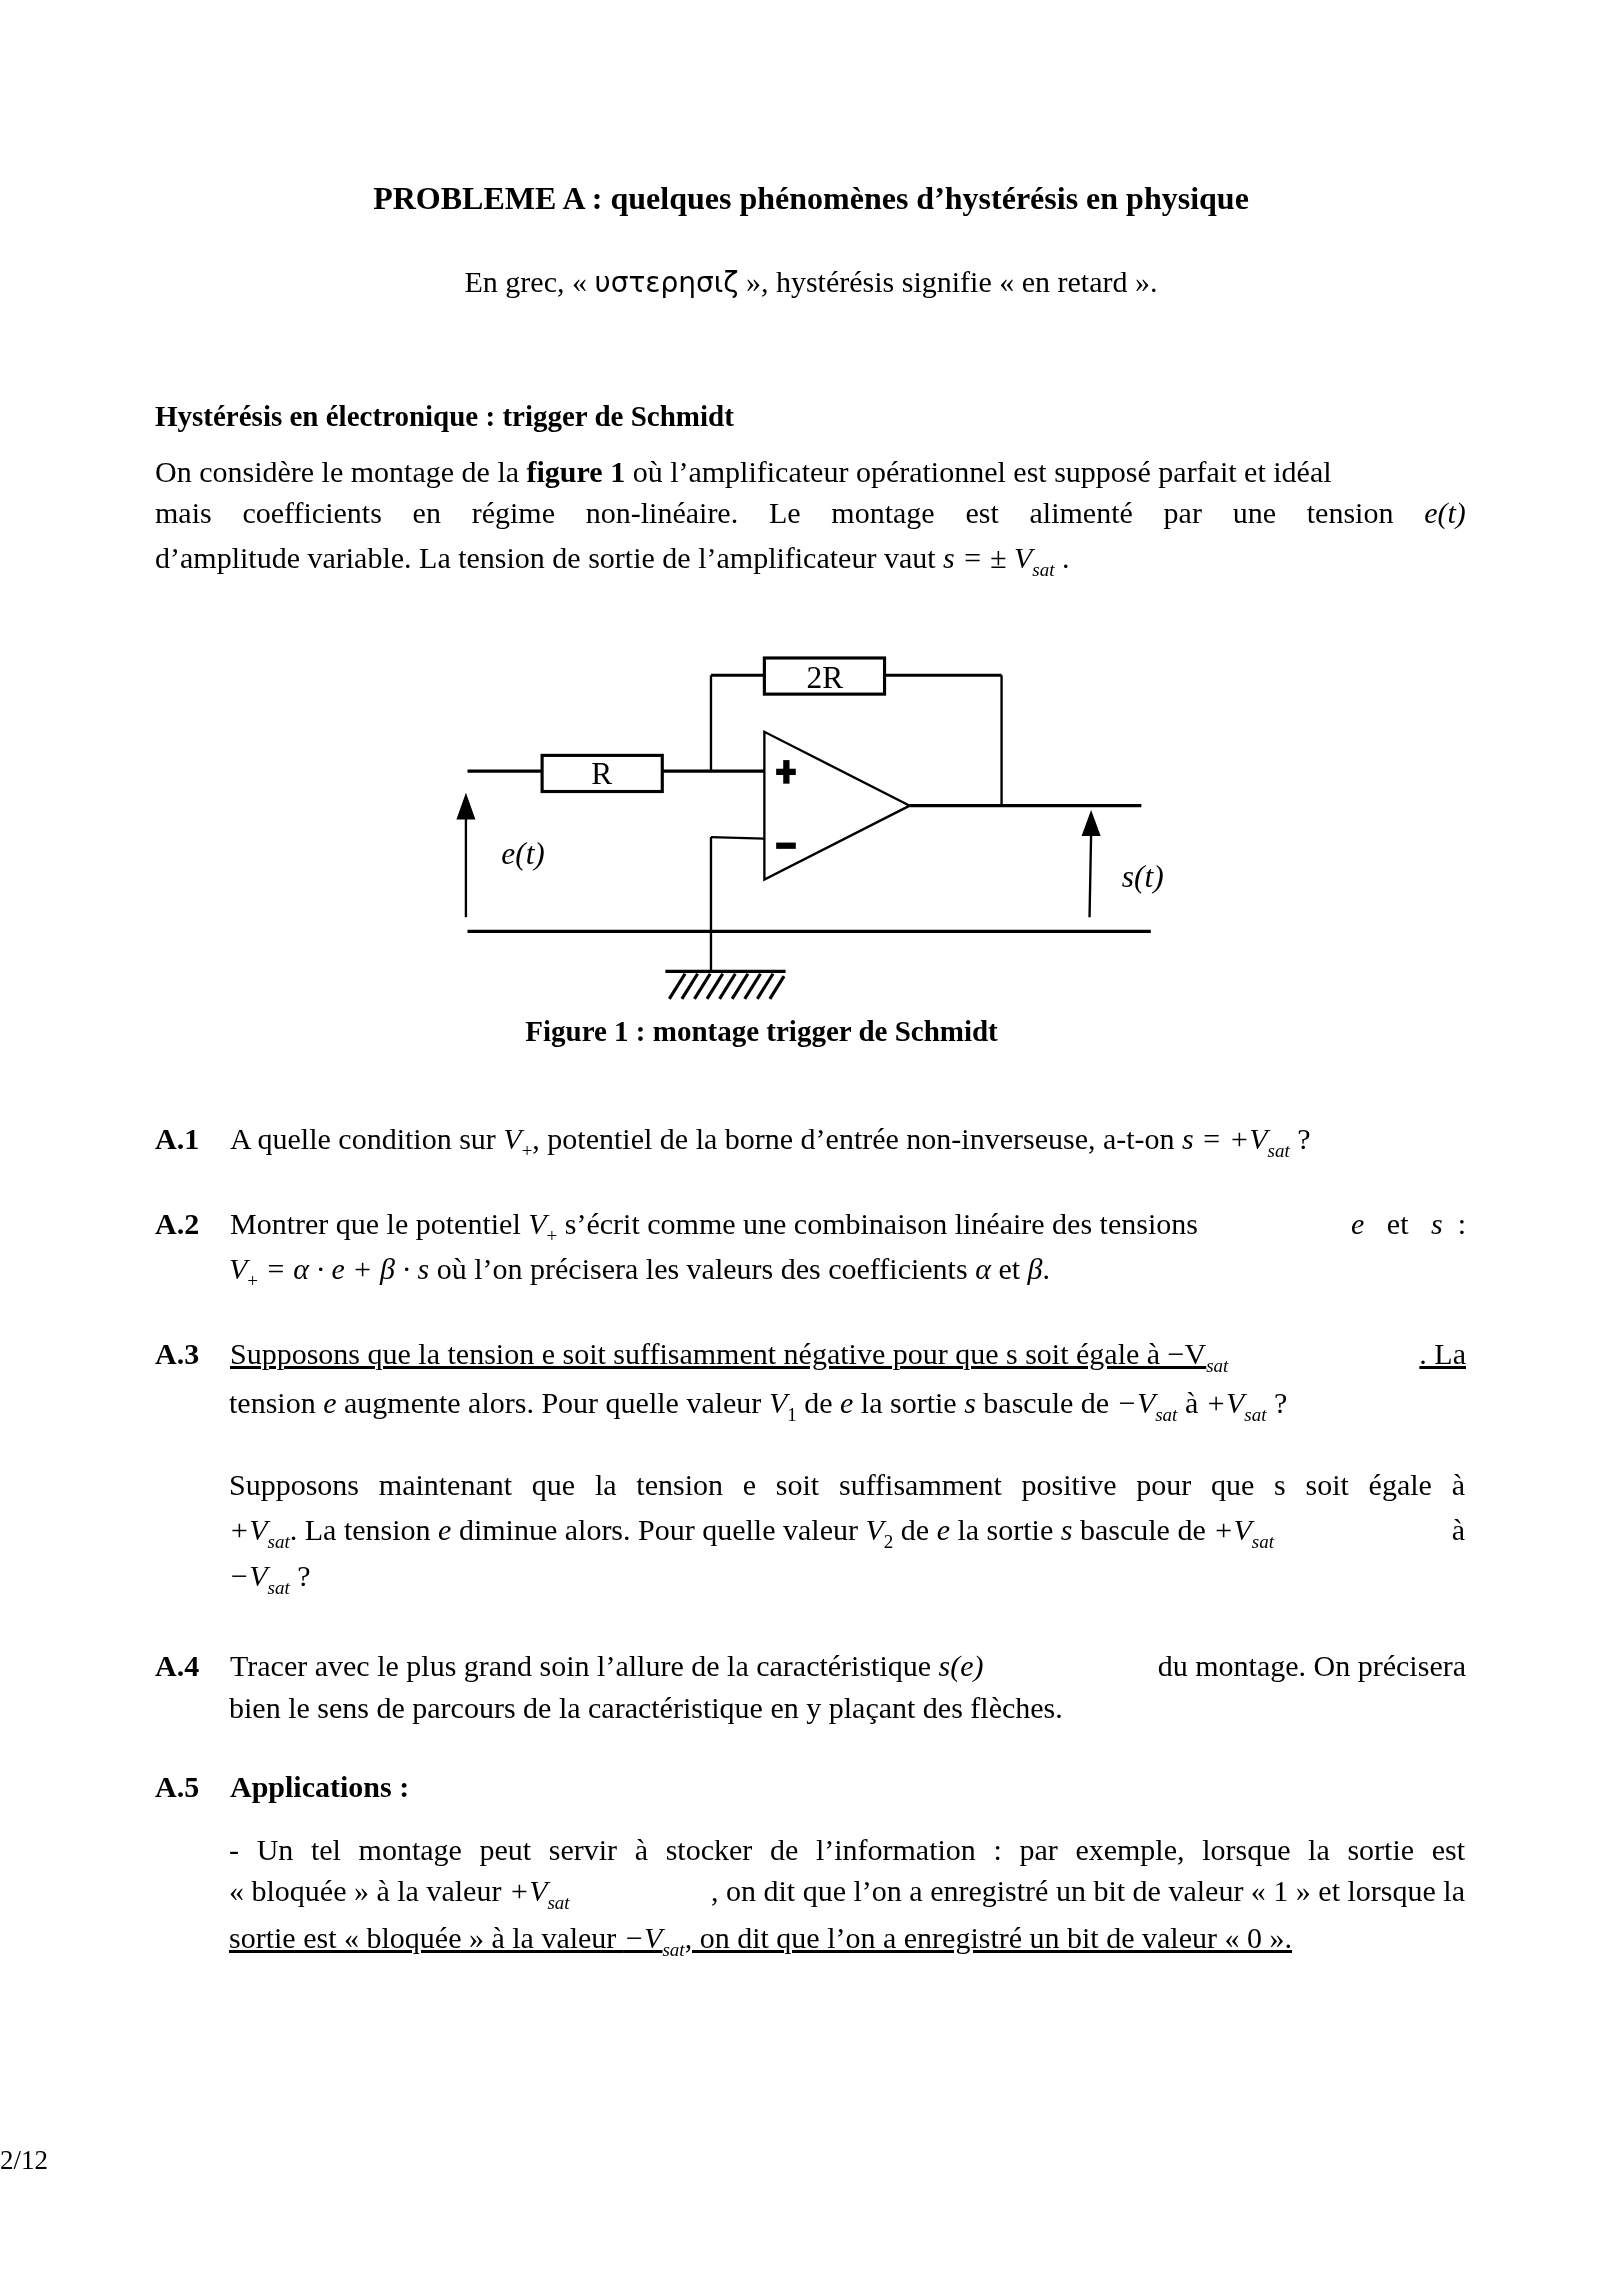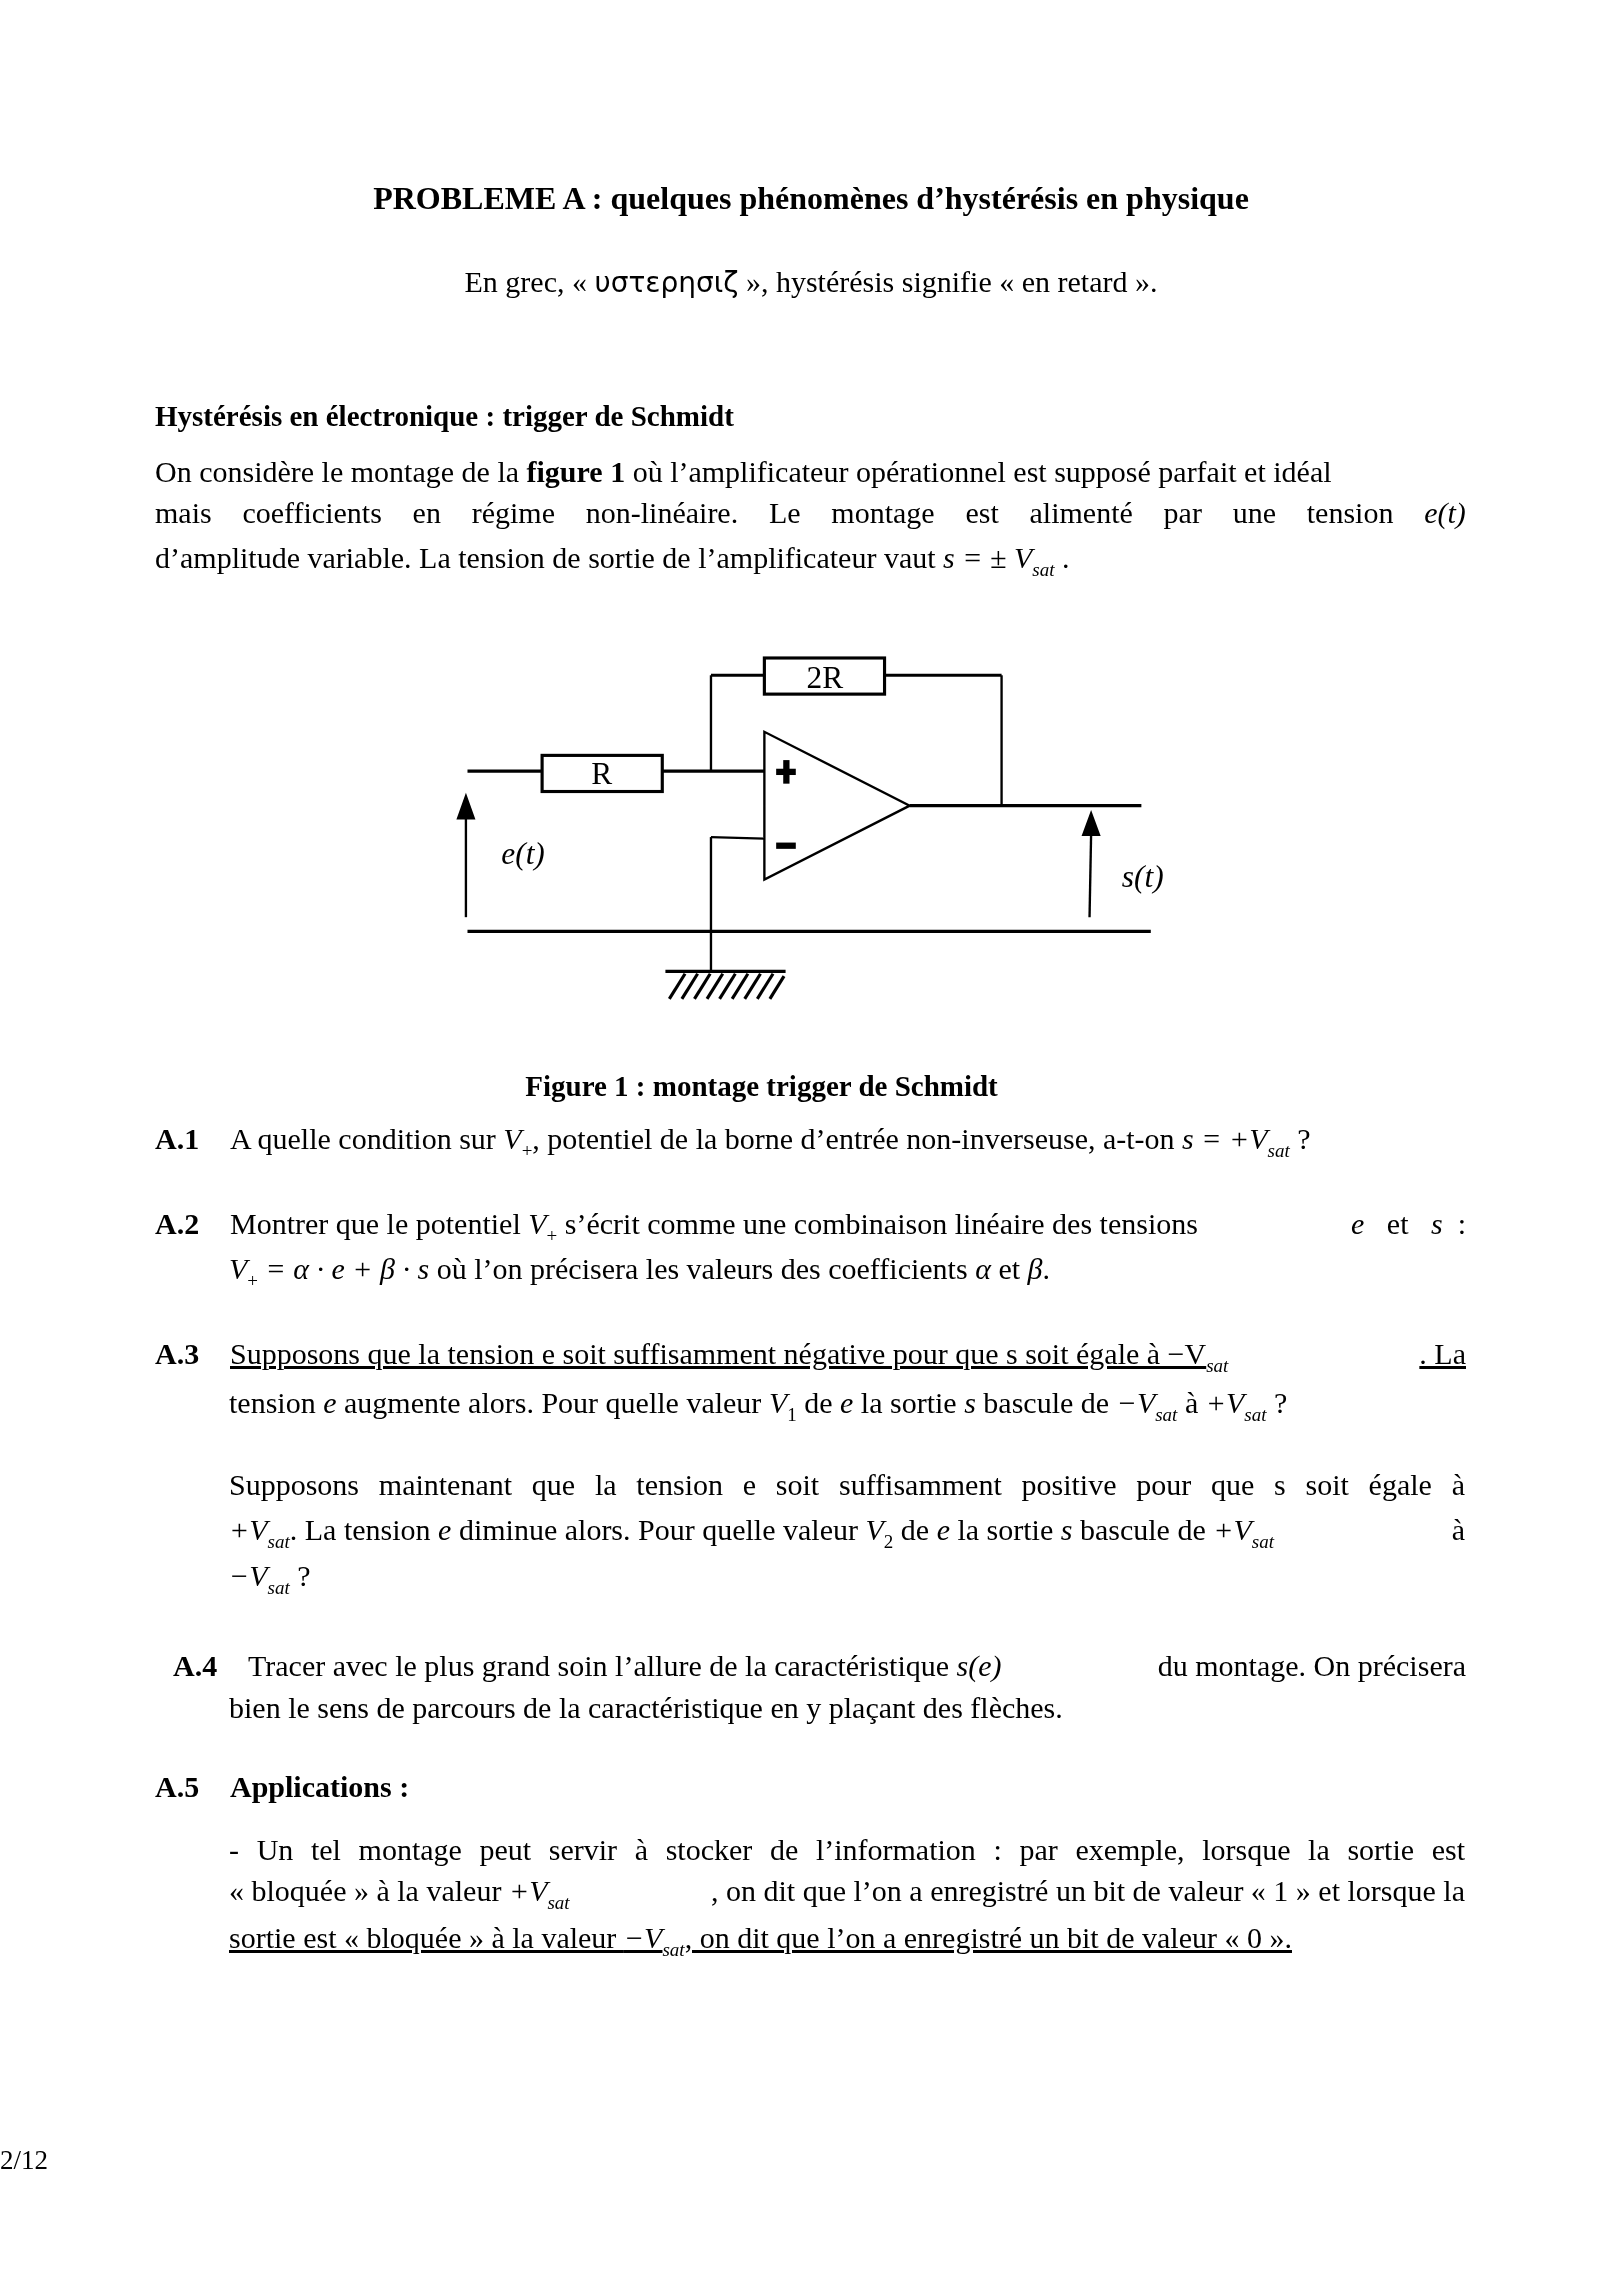--- a/index.html
+++ b/index.html
@@ -19,21 +19,21 @@
   .section-heading {
     left: 155px; top: 400px; font-weight: bold; font-size: 29px; font-family: Liberation Serif, serif;
   }
   .line { position: absolute; font-size: 30px; white-space: nowrap; line-height: 1; }
   .justify-line { display: flex; justify-content: space-between; }
   .qnum { font-weight: bold; }
   i.m { font-style: italic; }
   sub.s { font-size: 19px; font-style: italic; vertical-align: -7.9px; line-height: 0; }
   sub.n { font-size: 19px; vertical-align: -7.9px; line-height: 0; }
   .fig-caption {
-    left: 0; width: 1523px; top: 1070px; text-align: center;
+    left: 0; width: 1523px; top: 1015px; text-align: center;
     font-weight: bold; font-size: 29px;
   }
   .page-number {
     left: 0; width: 1610px; top: 2145px; text-align: left; font-size: 27px;
   }
   svg.circuit { position: absolute; left: 440px; top: 628px; width: 754px; height: 393px; }
   .circ-label { font-family: "Liberation Serif", serif; font-size: 40px; }
 </style>
 </head>
 <body>
@@ -144,21 +144,21 @@
 </div>
 <div class="line" style="left:229px; top:1515px; width:1236px; display:flex; justify-content:space-between;">
   <span><i class="m">+V</i><sub class="s">sat</sub><span>. La tension </span><i class="m">e</i><span> diminue alors. Pour quelle valeur </span><i class="m">V</i><sub class="n">2</sub><span> de </span><i class="m">e</i><span> la sortie </span><i class="m">s</i><span> bascule de </span><i class="m">+V</i><sub class="s">sat</sub></span>
     <span>à</span>
 </div>
 <div class="line" style="left:229px; top:1561px;">
   <i class="m">−V</i><sub class="s">sat</sub><span> ?</span>
 </div>
 
 <div class="line" style="left:155px; top:1651px; width:1311px; display:flex; justify-content:space-between;">
-  <span><span class="qnum" style="display:inline-block;width:75px;margin-left:18px;">A.4</span><span>Tracer  avec le plus grand soin l’allure de la caractéristique </span><i class="m">s(e)</i></span>
+  <span><span class="qnum" style="display:inline-block;width:75px;">A.4</span><span>Tracer  avec le plus grand soin l’allure de la caractéristique </span><i class="m">s(e)</i></span>
     <span> du montage. On précisera</span>
 </div>
 <div class="line" style="left:229px; top:1693px;">
   <span>bien le sens de parcours de la caractéristique en y plaçant des flèches.</span>
 </div>
 
 <div class="line" style="left:155px; top:1772px;">
   <span class="qnum" style="display:inline-block;width:75px;">A.5</span><b>Applications :</b>
 </div>
 <div class="line" style="left:229px; top:1835px; width:1236px;">

